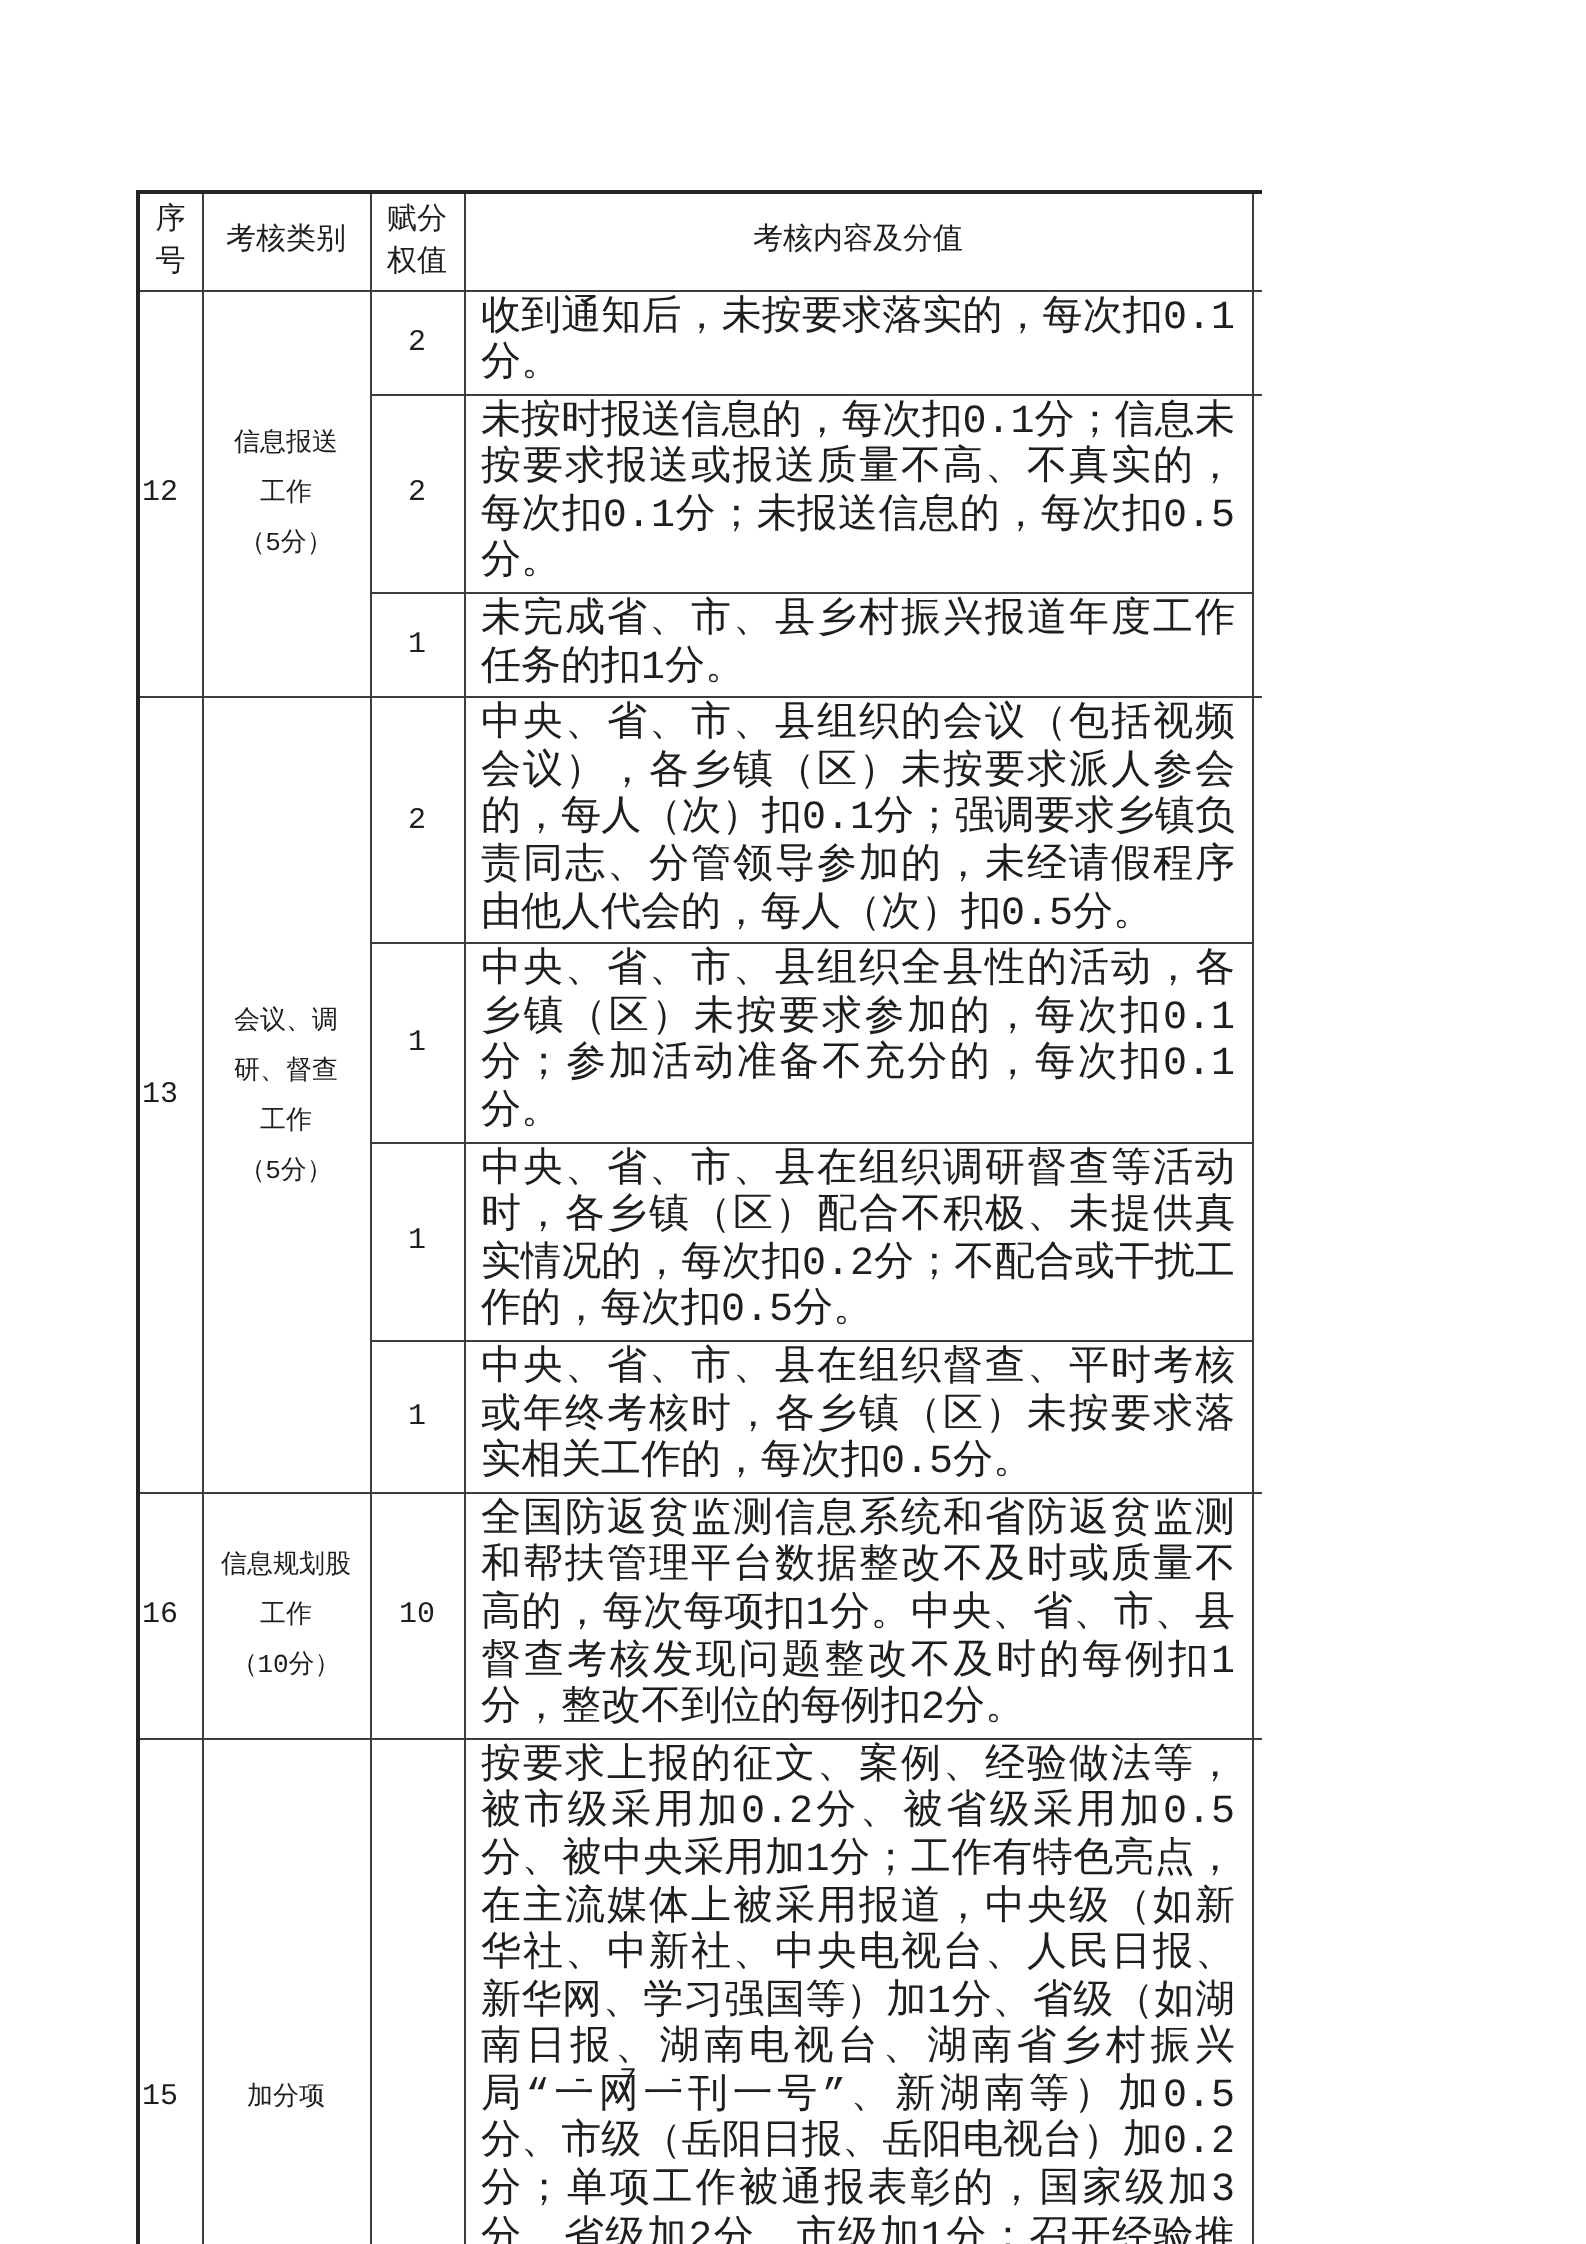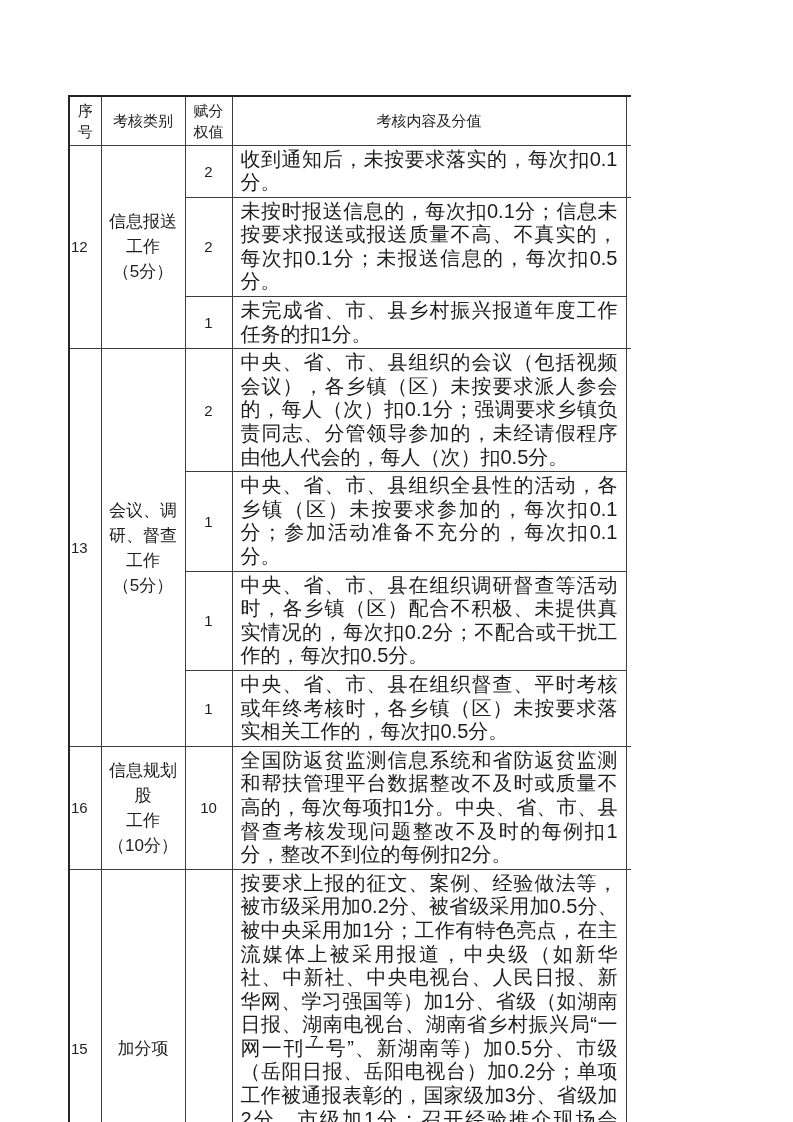--- a/index.html
+++ b/index.html
@@ -2,21 +2,21 @@
 <html><head>
 <meta charset="utf-8">
 <style>
   * { box-sizing: border-box; }
   html, body { margin: 0; padding: 0; background: #ffffff; }
   .page {
     position: relative;
     width: 631px;
     height: 1122px;
     background: #ffffff;
-    font-family: Liberation Sans, sans-serif;
+    font-family: Liberation Mono, monospace;
     color: #1e1e1e;
     overflow: hidden;
   }
   table.assessment {
     position: absolute;
     left: 68px;
     top: 95px;
     width: 660px;
     border-collapse: collapse;
     table-layout: fixed;
@@ -33,21 +33,21 @@
     font-size: 15px;
     text-align: center;
     line-height: 21px;
     padding: 2px 3px;
   }
   td.num {
     font-size: 15px;
   }
   td.cat {
     text-align: center;
-    font-size: 17px;
+    font-size: 13px;
     white-space: pre-line;
     line-height: 25px;
     padding: 2px 2px;
   }
   td.weight {
     text-align: center;
     font-size: 15px;
   }
   td.content {
     font-size: 20px;

